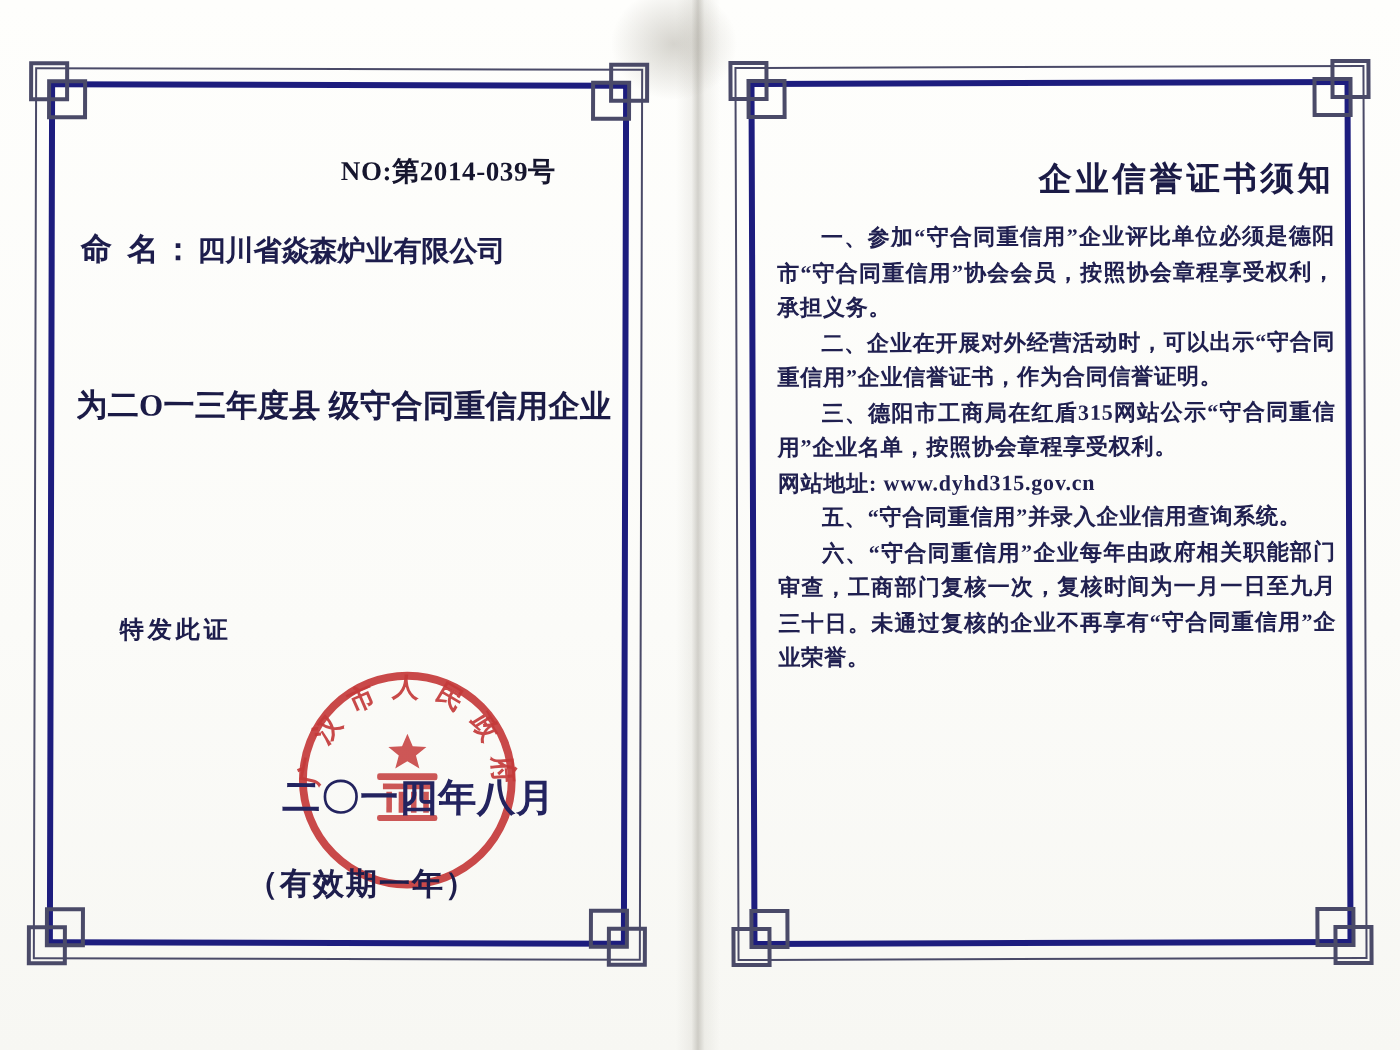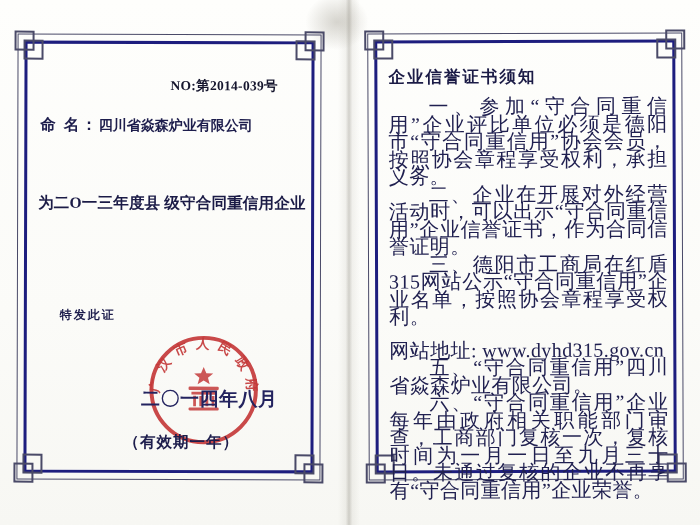--- a/index.html
+++ b/index.html
@@ -43,25 +43,25 @@
   .company-name { font-size: 14px; }
   .award-line { left: 20px; top: 158px; font-size: 15.5px; letter-spacing: 0.2px; color: #1b1b46; }
   .issue-line { left: 42px; top: 272px; font-size: 12px; letter-spacing: 2px; }
   .seal { position: absolute; left: 128px; top: 297px; width: 116px; height: 116px; }
   .date-line { left: 120px; top: 351px; width: 140px; text-align: right;
                font-size: 19px; letter-spacing: 0.5px; color: #23235f; z-index: 3; }
   .validity  { left: 106px; top: 397px; font-size: 15.5px; letter-spacing: 1px; font-family: Liberation Mono, monospace; }
 
   
   .rp-content { position: absolute; left: 20px; right: 14px; top: 28px; }
-  .rp-title { margin: 4px 0 10px 0; text-align: left; font-size: 16.5px;
+  .rp-title { margin: 17px 0 10px 0; text-align: right; font-size: 16.5px;
               letter-spacing: 2px; font-weight: bold; color: #1b1b46; }
-  .rp-content p { margin: 0; font-size: 20px; line-height: 17.5px; font-weight: normal;
+  .rp-content p { margin: 0; font-size: 11px; line-height: 17.5px; font-weight: bold;
                   text-align: justify; text-indent: 2em; letter-spacing: 0.4px; color: #202050; }
-  .rp-content p.website { text-indent: 0; margin-top: 16px; }
+  .rp-content p.website { text-indent: 0; }
 </style>
 </head>
 <body>
 
 <div class="photo">
 
   <div class="crease"></div>
   <div class="smudge"></div>
 
   <div class="page left-page">
@@ -120,18 +120,18 @@
     <div class="csq bl-b"></div>
     <div class="csq br-a"></div>
     <div class="csq br-b"></div>
 
     <div class="rp-content">
       <h2 class="rp-title">企业信誉证书须知</h2>
       <p>一、参加“守合同重信用”企业评比单位必须是德阳市“守合同重信用”协会会员，按照协会章程享受权利，承担义务。</p>
       <p>二、企业在开展对外经营活动时，可以出示“守合同重信用”企业信誉证书，作为合同信誉证明。</p>
       <p>三、德阳市工商局在红盾315网站公示“守合同重信用”企业名单，按照协会章程享受权利。</p>
       <p class="website">网站地址: www.dyhd315.gov.cn</p>
-      <p>五、“守合同重信用”四川省焱森炉业有限公司。</p>
+      <p>五、“守合同重信用”并录入企业信用查询系统。</p>
       <p>六、“守合同重信用”企业每年由政府相关职能部门审查，工商部门复核一次，复核时间为一月一日至九月三十日。未通过复核的企业不再享有“守合同重信用”企业荣誉。</p>
     </div>
   </div>
 
 </div>
 
 </body></html>

